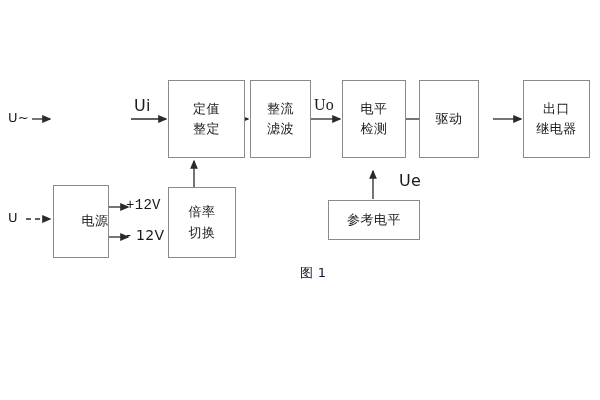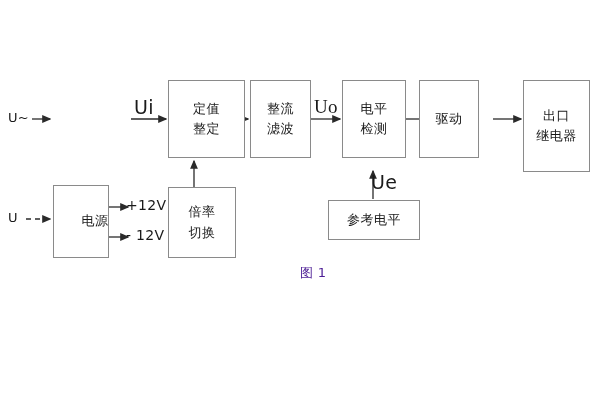--- a/index.html
+++ b/index.html
@@ -26,23 +26,23 @@
   }
   .blk span { display: block; white-space: nowrap; }
 
   .lbl {
     position: absolute;
     color: #1a1a1a;
     font-size: 13px;
     white-space: nowrap;
     letter-spacing: 0.3px;
   }
-  .lbl-sig { font-size: 19px; }
+  .lbl-sig { font-size: 16px; }
   .lbl-rail { font-size: 14px; }
-  .caption { font-size: 13px; color: #4c1d95; }
+  .caption { font-size: 13px; color: #0f172a; }
 
   svg.wires {
     position: absolute; left: 0; top: 0;
     width: 600px; height: 400px;
     pointer-events: none;
   }
 </style>
 </head>
 <body>
 
@@ -75,23 +75,23 @@
 
     <line x1="109" y1="207" x2="128" y2="207" stroke="#2a2a2a" stroke-width="1.3" marker-end="url(#ah)"></line>
     <line x1="109" y1="237" x2="128" y2="237" stroke="#2a2a2a" stroke-width="1.3" marker-end="url(#ah)"></line>
   </svg>
 
   <div class="lbl" style="left:8px; top:110px;">U~</div>
   <div class="lbl" style="left:8px; top:210px;">U</div>
 
   <div class="lbl lbl-sig" style="left:134px; top:96px;">Ui</div>
   <div class="lbl lbl-sig" style="left:314px; top:96px;font-family:Liberation Serif, serif;">Uo</div>
-  <div class="lbl lbl-sig" style="left:371px; top:171px;">Ue</div>
+  <div class="lbl lbl-sig" style="left:399px; top:171px;">Ue</div>
 
-  <div class="lbl lbl-rail" style="left:126px; top:197px;">+12V</div>
+  <div class="lbl lbl-rail" style="left:126px; top:197px;font-family:Liberation Mono, monospace;">+12V</div>
   <div class="lbl lbl-rail" style="left:126px; top:227px;">- 12V</div>
 
 
   <div class="blk" style="left:168px; top:80px; width:77px; height:78px;">
     <span>定值</span>
     <span>整定</span>
   </div>
 
   <div class="blk" style="left:342px; top:80px; width:64px; height:78px;">
     <span>电平</span>
@@ -100,21 +100,21 @@
 
   <div class="blk" style="left:250px; top:80px; width:61px; height:78px;">
     <span>整流</span>
     <span>滤波</span>
   </div>
 
   <div class="blk" style="left:419px; top:80px; width:60px; height:78px;">
     <span>驱动</span>
   </div>
 
-  <div class="blk" style="left:523px; top:80px; width:67px; height:92px;">
+  <div class="blk" style="left:523px; top:80px; width:67px; height:78px;">
     <span>出口</span>
     <span>继电器</span>
   </div>
 
   <div class="blk" style="left:53px; top:185px; width:56px; height:73px;padding-left:28px;">
     <span>电源</span>
   </div>
 
   <div class="blk" style="left:168px; top:187px; width:68px; height:71px;">
     <span>倍率</span>

